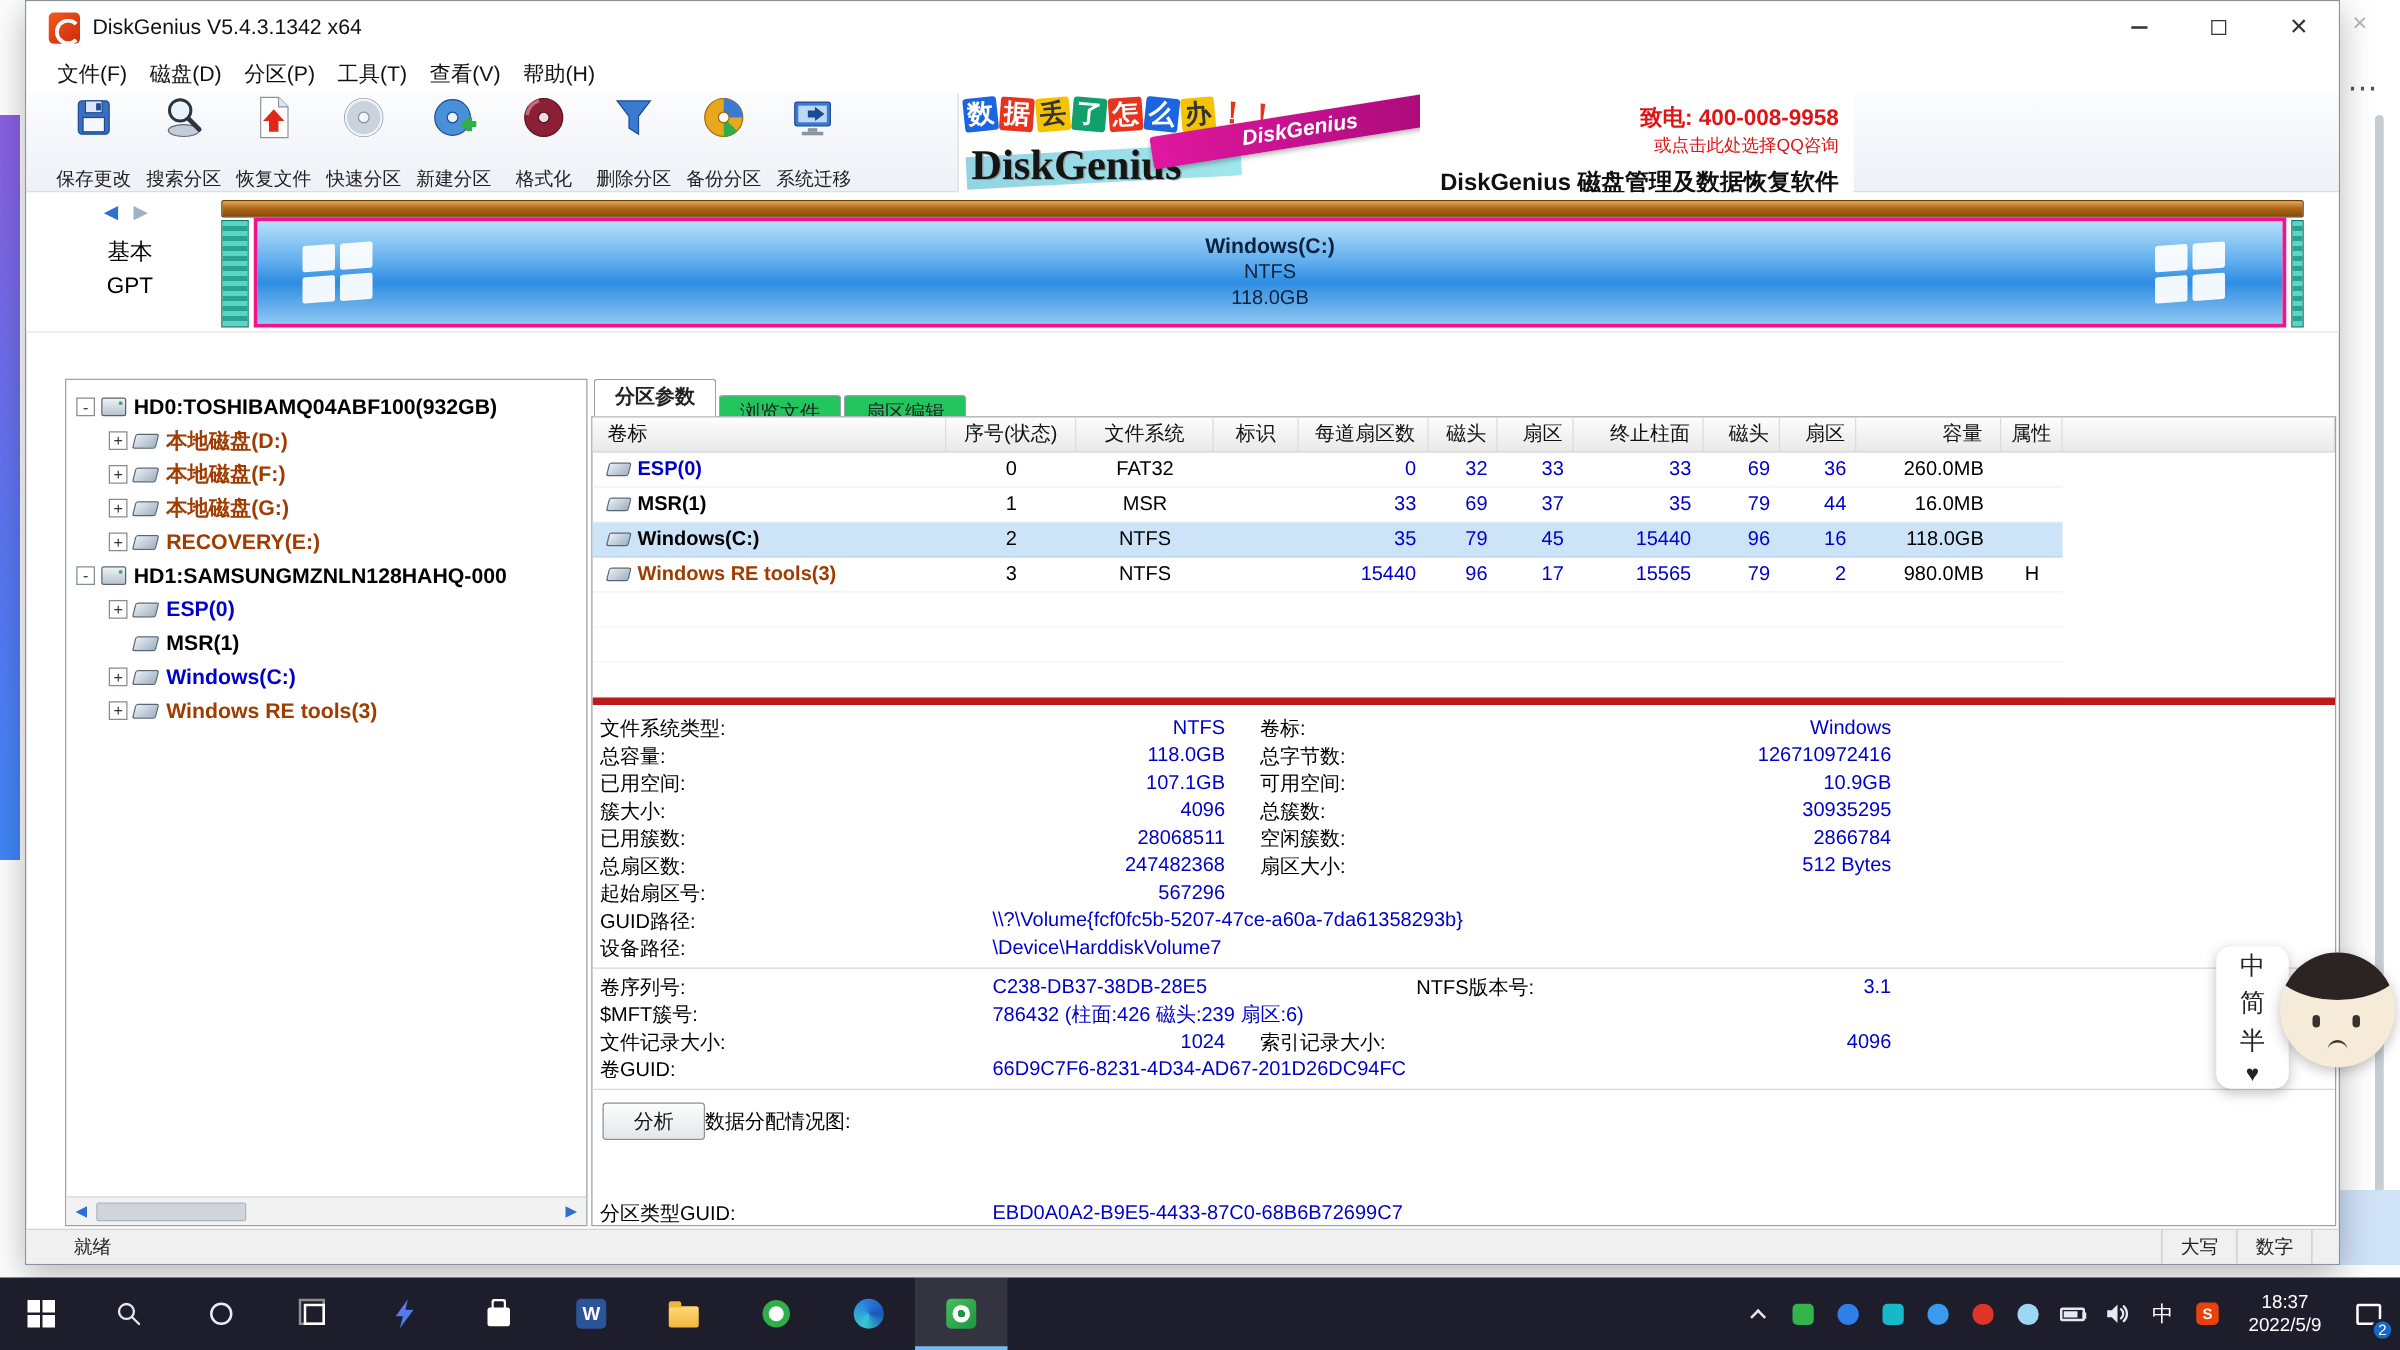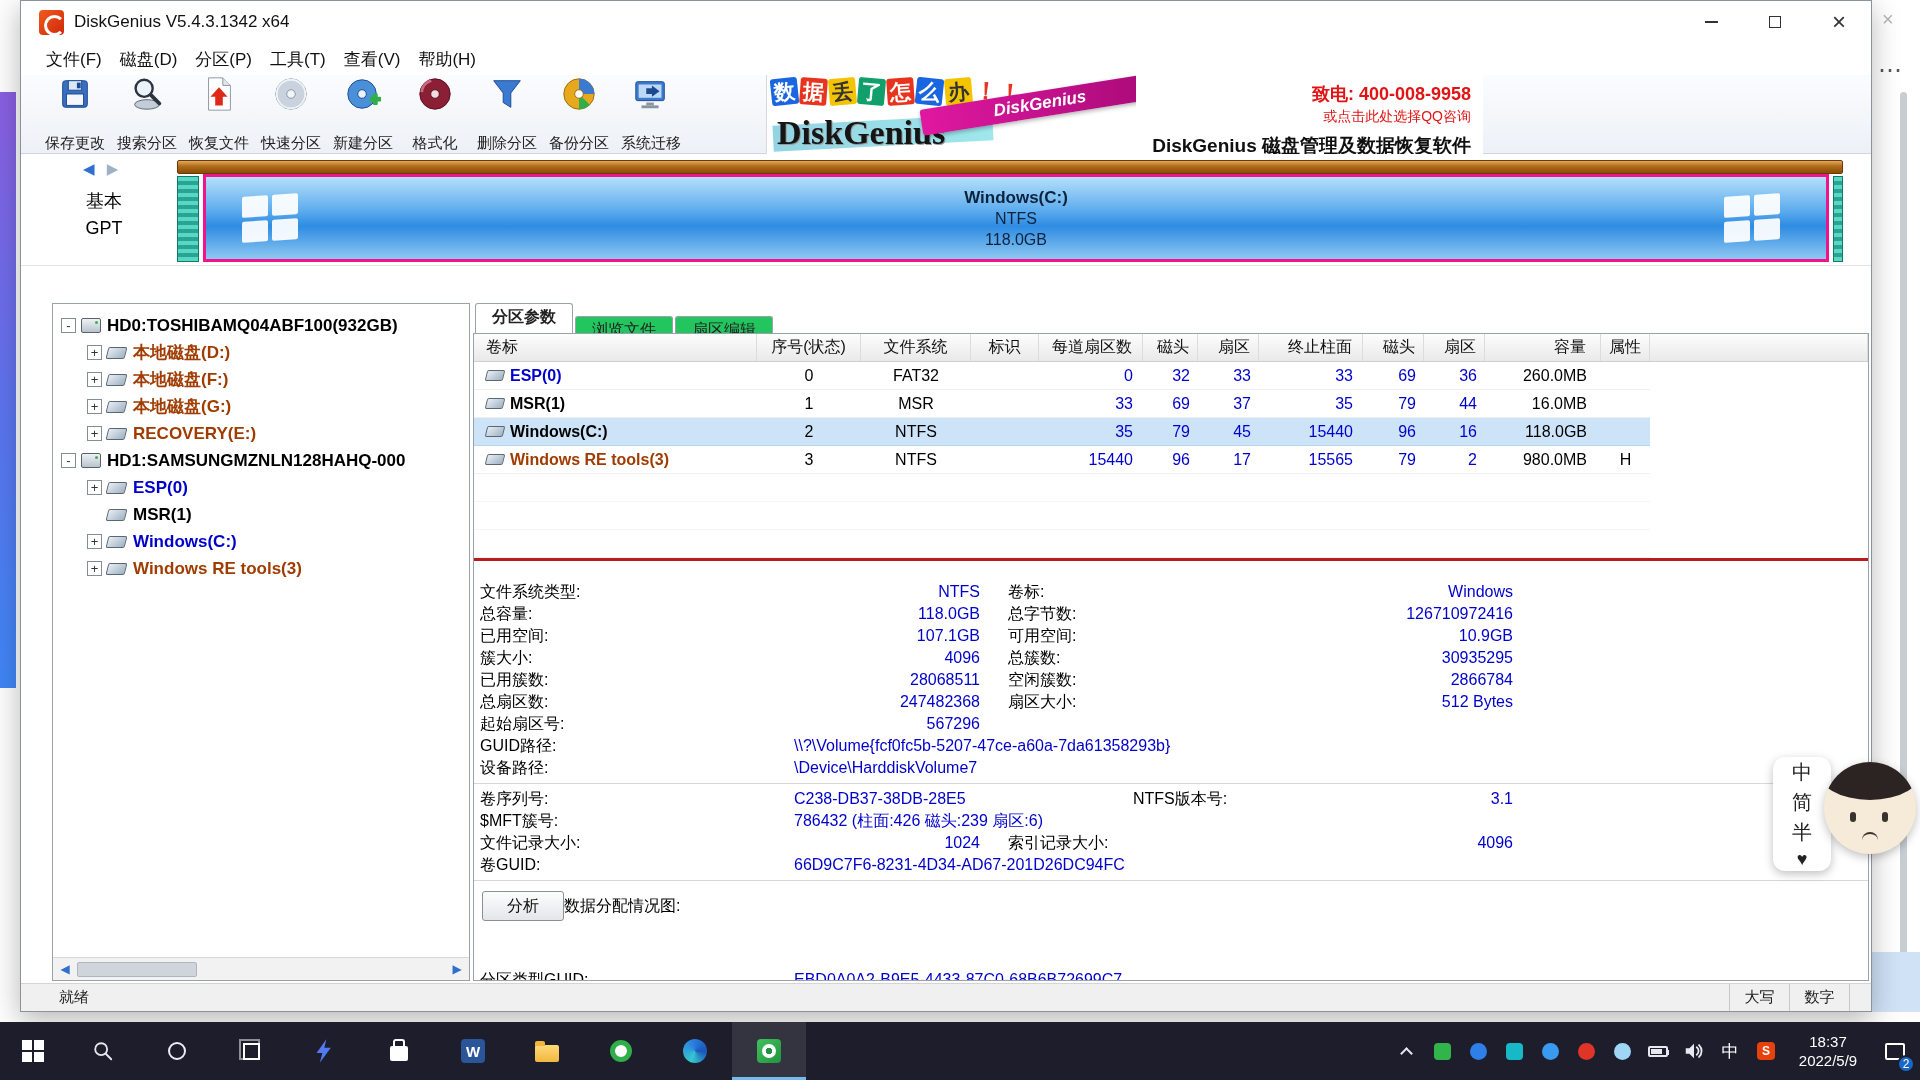--- a/index.html
+++ b/index.html
@@ -119,21 +119,21 @@
 .thead .c{border-right:1px solid #dcdcdc}
 .trr{display:flex;height:28px;font-size:16px;border-bottom:1px solid #f0f0f0;width:1176px}
 .trr .num{color:#0000cc}
 .trr .nm{font-weight:bold;margin-left:6px}
 .nm-blue{color:#0000cc}.nm-brown{color:#a03c00}.nm-black{color:#000}
 .trr.sel{background:#cde4f8;border-bottom-color:#b9d6f0}
 .trr .ic-part{width:18px;height:11px;margin-right:0}
 .empty-row{height:28px;border-bottom:1px solid #f5f5f5;width:1176px}
 
 
-.details{position:absolute;left:0;top:224px;right:0;border-top:3px solid #b91c1c;font-size:16px;padding-top:20px}
+.details{position:absolute;left:0;top:224px;right:0;border-top:6px solid #b91c1c;font-size:16px;padding-top:8px}
 .drow{display:flex;height:22px;align-items:center;padding-left:6px;white-space:nowrap}
 .dl{width:165px;color:#000}
 .dv{width:335px;text-align:right;color:#0000cc}
 .dl2{width:238px;padding-left:28px;color:#000}
 .dv2{width:295px;text-align:right;color:#0000cc}
 .dvlong{flex:1;text-align:left;padding-left:149px;color:#0000cc}
 .dvserial{flex:none;width:488px;text-align:left;padding-left:149px;color:#0000cc}
 .dl2v{width:132px;color:#000}
 .dv2b{width:248px;text-align:right;color:#0000cc}
 .dsep{height:0;border-top:1px solid #d8d8d8;margin:4px 0}

